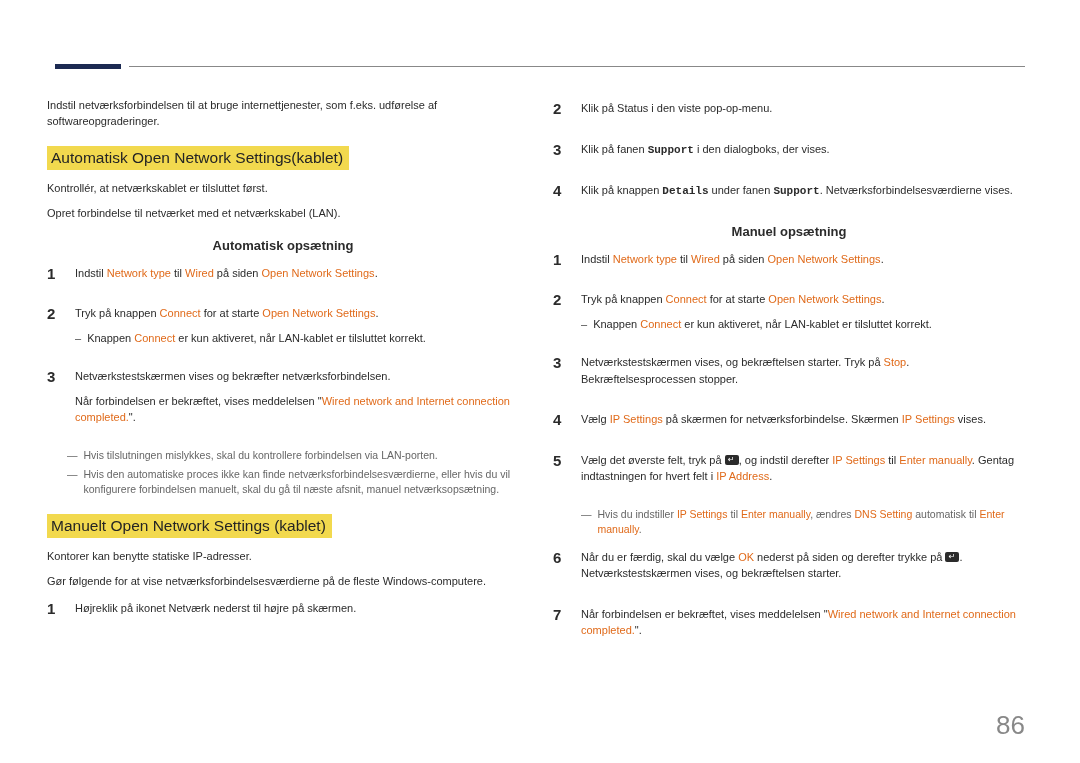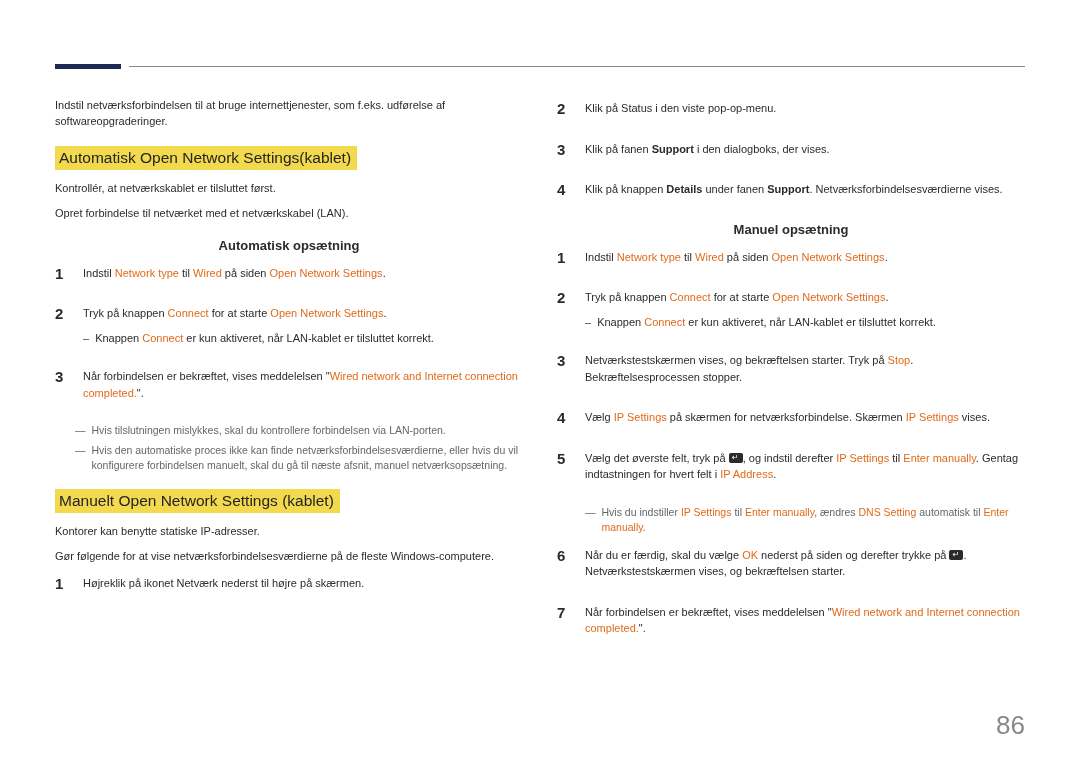--- a/index.html
+++ b/index.html
@@ -24,21 +24,21 @@
     position: absolute;
     top: 66px;
     left: 129px;
     right: 55px;
     height: 1px;
     background: #888;
   }
   .content {
     position: absolute;
     top: 98px;
-    left: 55px;
+    left: 47px;
     right: 55px;
     display: flex;
     gap: 34px;
   }
   .col { flex: 1; }
   .intro { line-height: 1.45; margin-bottom: 16px; }
   .chapter {
     display: inline-block;
     background: #f2d94e;
     color: #242424;
@@ -80,21 +80,21 @@
   .foot-dash {
     display: flex;
     gap: 6px;
     margin-left: 20px;
     margin-bottom: 4px;
     color: #666;
     font-size: 10.5px;
     line-height: 1.45;
   }
   .orange { color: #e06a1a; }
-  b { font-weight: bold; color: #2b2b2b; }
+  b { font-weight: bold; color: #2b2b2b; font-family: Liberation Mono, monospace; }
   .page-num {
     position: absolute;
     bottom: 22px;
     right: 55px;
     font-size: 26px;
     color: #888;
     font-weight: 400;
   }
   .icon-enter {
     display: inline-block;
@@ -144,20 +144,21 @@
         <div class="sub-dash">
           <span class="dash-mark">–</span>
           <span><span>Knappen </span><span class="orange">Connect</span><span> er kun aktiveret, når LAN-kablet er tilsluttet korrekt.</span></span>
         </div>
       </div>
     </div>
 
     <div class="step">
       <div class="step-num">3</div>
       <div class="step-body">
+        <p>Netværkstestskærmen vises og bekræfter netværksforbindelsen.</p>
         <p><span>Når forbindelsen er bekræftet, vises meddelelsen "</span><span class="orange">Wired network and Internet connection completed.</span><span>".</span></p>
       </div>
     </div>
 
     <div class="foot-dash">
       <span>―</span>
       <span>Hvis tilslutningen mislykkes, skal du kontrollere forbindelsen via LAN-porten.</span>
     </div>
     <div class="foot-dash" style="margin-bottom:16px">
       <span>―</span>

